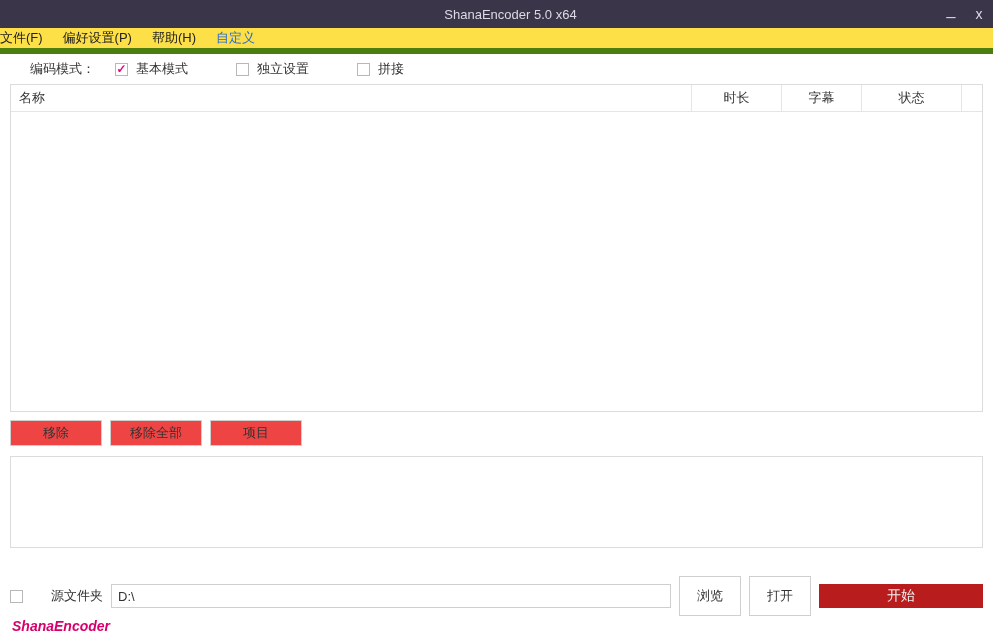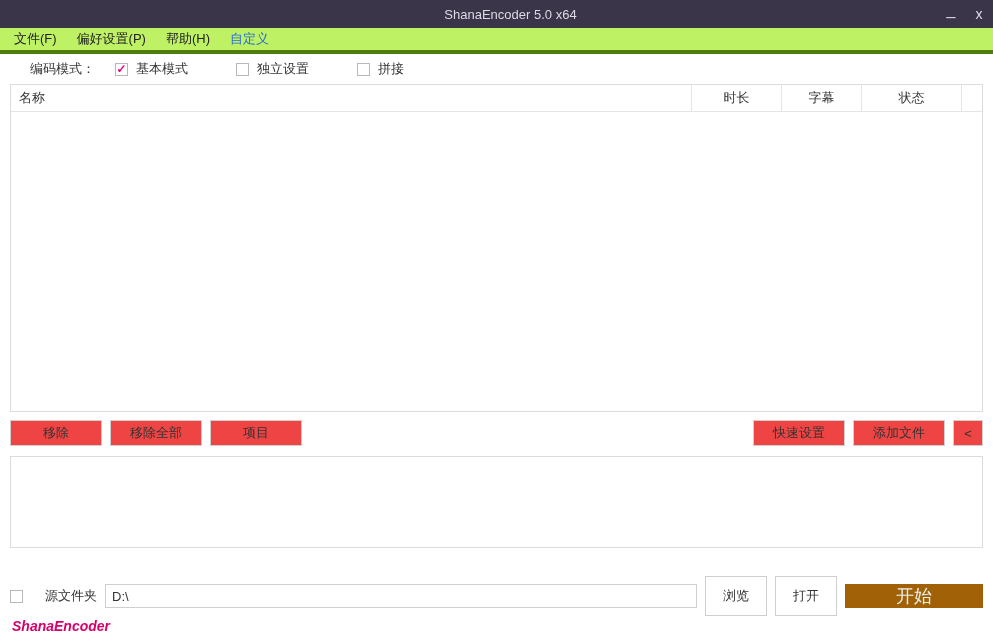--- a/index.html
+++ b/index.html
@@ -8,21 +8,21 @@
 
 
 .titlebar { height: 28px; background: #3a3548; display: flex; align-items: center; justify-content: center; position: relative; user-select: none; }
 .titlebar-title { color: #ddd9e6; font-size: 13px; margin-left: 28px; }
 .titlebar-ctrl { position: absolute; right: 0; top: 0; height: 28px; display: flex; }
 .titlebar-btn { width: 28px; height: 28px; display: flex; align-items: center; justify-content: center; color: #ddd9e6; font-family: Arial, sans-serif; }
 .titlebar-btn.min { font-size: 16px; line-height: 0; padding-bottom: 8px; }
 .titlebar-btn.close { font-size: 14px; }
 
 
-.menubar { height: 26px; background: #bef264; display: flex; align-items: center; padding: 0 14px; font-size: 13px; border-bottom: 4px solid #4d7c0f; }
+.menubar { height: 26px; background: #fde047; display: flex; align-items: center; padding: 0 0; font-size: 13px; border-bottom: 6px solid #4d7c0f; }
 .menu-item { margin-right: 20px; color: #222; cursor: default; }
 .menu-item.custom { color: #2a6bd4; }
 
 
 .mode-row { height: 30px; display: flex; align-items: center; padding-left: 30px; font-size: 13px; color: #333; }
 .mode-label { margin-right: 20px; }
 .mode-opt { display: flex; align-items: center; margin-right: 48px; cursor: default; }
 .chk { width: 13px; height: 13px; border: 1px solid #b8b8b8; margin-right: 8px; display: inline-flex; align-items: center; justify-content: center; background: #fff; }
 .chk.checked::after { content: "✓"; color: #e6007e; font-size: 12px; line-height: 1; font-weight: bold; }
 
@@ -42,24 +42,24 @@
 .btn-group { display: flex; gap: 8px; }
 .btn { height: 26px; min-width: 92px; border: 1px solid #cfcfcf; background: #ef4444; display: flex; align-items: center; justify-content: center; font-size: 13px; color: #333; cursor: default; }
 .btn.small { min-width: 30px; }
 
 
 .logarea { margin: 8px 10px 0 10px; height: 92px; border: 1px solid #dcdcdc; background: #fff; }
 
 
 .bottom { position: absolute; left: 0; right: 0; bottom: 28px; height: 30px; padding: 0 10px; display: flex; align-items: center; gap: 8px; }
 .bottom .chk-wrap { display: flex; align-items: center; }
-.src-label { font-size: 13px; margin-left: 6px; }
+.src-label { font-size: 13px; margin-left: 12px; }
 .path-input { flex: 1 1 auto; height: 24px; border: 1px solid #cfcfcf; background: #fff; padding: 0 6px; font-size: 13px; color: #333; outline: none; }
 .btn-sm { height: 40px; min-width: 62px; border: 1px solid #cfcfcf; background: #fff; display: flex; align-items: center; justify-content: center; font-size: 13px; }
-.btn-start { height: 24px; width: 138px; background: #a16207; color: #eee; display: flex; align-items: center; justify-content: center; font-size: 18px; }
+.btn-start { height: 24px; width: 164px; background: #b91c1c; color: #eee; display: flex; align-items: center; justify-content: center; font-size: 14px; }
 
 
 .footer { position: absolute; left: 0; right: 0; bottom: 0; height: 26px; display: flex; align-items: center; padding: 0 12px; }
 .brand { color: #d6006c; font-weight: bold; font-style: italic; font-size: 14px; }
 </style>
 </head>
 <body>
 
 <div class="titlebar">
   <span class="titlebar-title">ShanaEncoder 5.0 x64</span>
@@ -101,25 +101,20 @@
     <div class="th scroll"></div>
   </div>
 </div>
 
 <div class="btn-row">
   <div class="btn-group">
     <div class="btn">移除</div>
     <div class="btn">移除全部</div>
     <div class="btn">项目</div>
   </div>
-  <div class="btn-group">
-    <div class="btn">快速设置</div>
-    <div class="btn">添加文件</div>
-    <div class="btn small">&lt;</div>
-  </div>
 </div>
 
 <div class="logarea"></div>
 
 <div class="bottom">
   <span class="chk-wrap">
     <span class="chk"></span>
   </span>
   <span class="src-label">源文件夹</span>
   <input class="path-input" value="D:\" style="">

